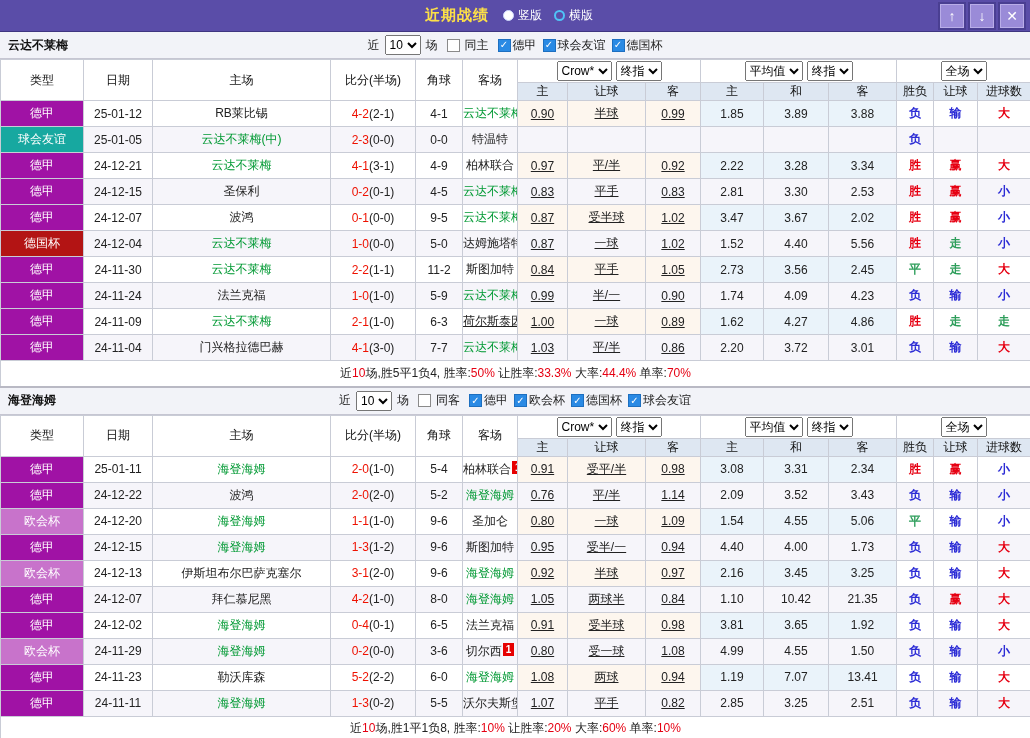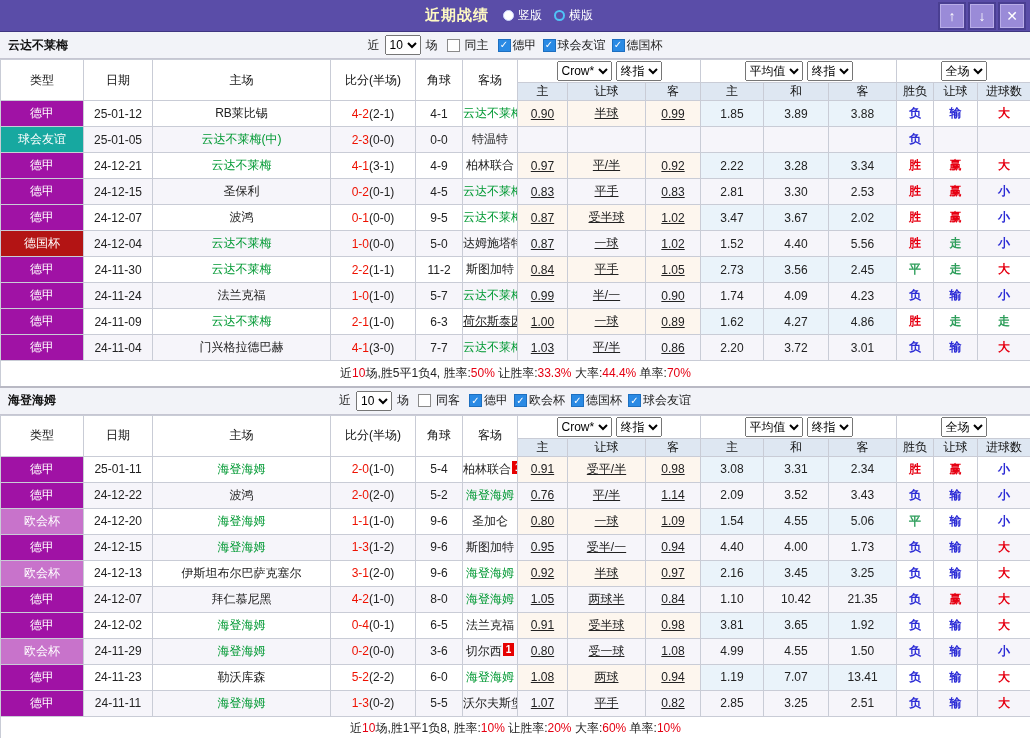--- a/index.html
+++ b/index.html
@@ -1,21 +1,21 @@
 <!DOCTYPE html>
 <html><head>
 <meta charset="utf-8">
 <style>
   * { box-sizing: border-box; margin: 0; padding: 0; }
   html,body { width: 1030px; background:#fff; font-family:"Liberation Sans","DejaVu Sans",sans-serif; }
   body { font-size:12px; color:#222; }
 
   
   .titlebar { position:relative; height:32px; background:#5a4da8; display:flex; align-items:center; justify-content:center; border-bottom:1px solid #3f3580; }
-  .tb-title { color:#fef9c3; font-size:15px; font-weight:bold; margin-right:14px; letter-spacing:1px; }
+  .tb-title { color:#fde047; font-size:15px; font-weight:bold; margin-right:14px; letter-spacing:1px; }
   .tb-radio { display:inline-flex; align-items:center; color:#fff; font-size:12px; margin-right:12px; cursor:pointer; }
   .radio-dot { width:11px; height:11px; border-radius:50%; margin-right:4px; display:inline-block; }
   .radio-dot.sel { background:#fff; border:1px solid #cfd8ff; }
   .radio-dot.unsel { background:transparent; border:2px solid #4fc3f7; }
   .tb-buttons { position:absolute; right:6px; top:4px; display:flex; gap:6px; }
   .tb-btn { width:24px; height:24px; background:#9a8bd8; border:1px solid #b9ade8; outline:2px solid #4a3f92; color:#fff; font-size:14px; font-weight:bold; display:flex; align-items:center; justify-content:center; cursor:pointer; line-height:1; }
 
   
   .filterbar { position:relative; height:27px; background:#f2f3f8; border-bottom:1px solid #c6c6d2; display:flex; align-items:center; }
   .team-name { position:absolute; left:8px; font-weight:bold; color:#111; }
@@ -261,21 +261,21 @@
         <td class="c-avg">2.45</td>
         <td class="res" style="color: rgb(46, 158, 91);">平</td>
         <td class="res" style="color: rgb(46, 158, 91);">走</td>
         <td class="res" style="color: rgb(230, 0, 18);">大</td>
       </tr>
       <tr>
         <td class="lg" style="background: rgb(160, 18, 165);">德甲</td>
         <td>24-11-24</td>
         <td><span class="team-link">法兰克福</span></td>
         <td><span class="score-main">1-0</span><span>(1-0)</span></td>
-        <td>5-7</td>
+        <td>5-9</td>
         <td><span class="team-link tgreen">云达不莱梅</span></td>
         <td class="c-crow">0.99</td>
         <td class="c-crow">半/一</td>
         <td class="c-crow">0.90</td>
         <td class="c-avg">1.74</td>
         <td class="c-avg">4.09</td>
         <td class="c-avg">4.23</td>
         <td class="res" style="color: rgb(43, 43, 213);">负</td>
         <td class="res" style="color: rgb(43, 43, 213);">输</td>
         <td class="res" style="color: rgb(43, 43, 213);">小</td>

